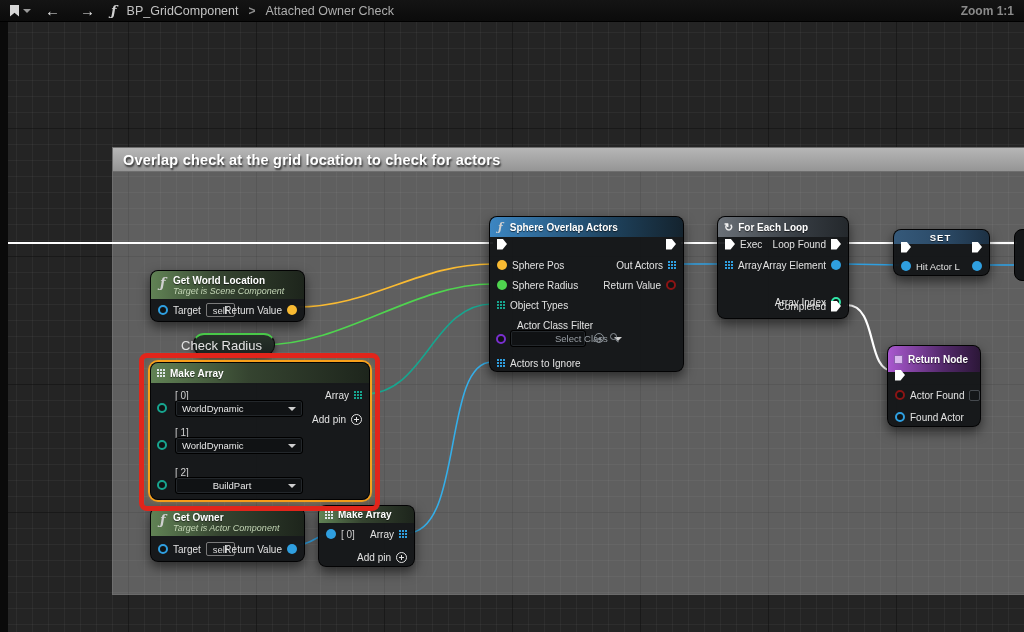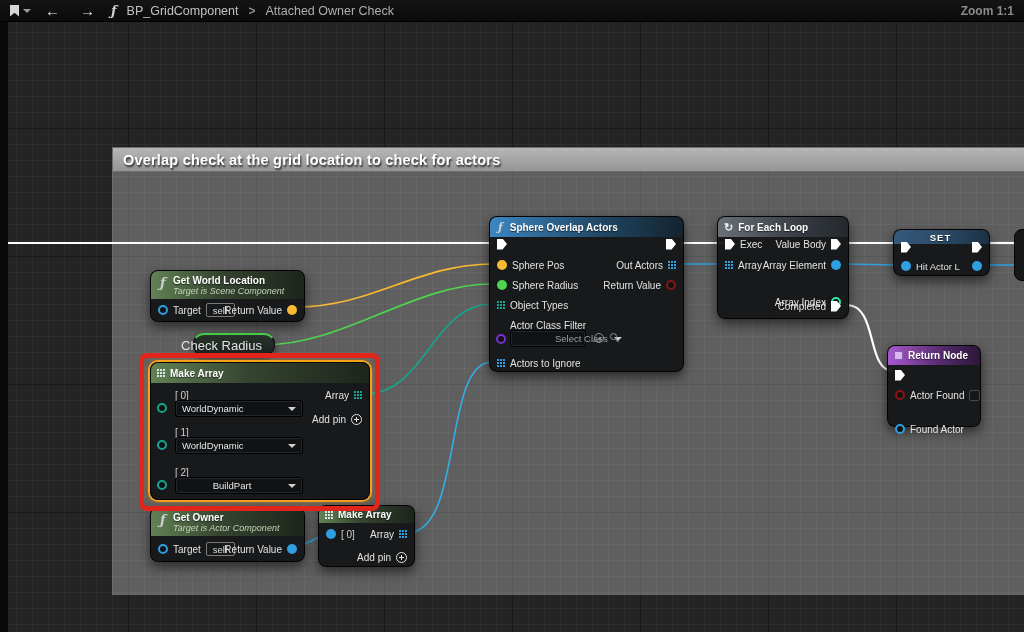--- a/index.html
+++ b/index.html
@@ -269,21 +269,21 @@
       <span class="plabel">Sphere Radius</span>
     </div>
     <div class="prow right" style="top:60px;">
       <span class="plabel">Return Value</span>
       <span class="cpin out" style="border-color:#8b1414;"></span>
     </div>
     <div class="prow left" style="top:80px;">
       <span class="grid-icon" style="color:#17a58f;"></span>
       <span class="plabel">Object Types</span>
     </div>
-    <div class="prow left" style="top:100px; left:20px;justify-content:flex-end;">
+    <div class="prow left" style="top:100px; left:27px;justify-content:flex-end;">
       <span class="plabel">Actor Class Filter</span>
     </div>
     <span class="cpin out" style="position:absolute; left:6px; top:117px; border-color:#7a2fd0;"></span>
     <div class="dropdown" style="left:20px; top:113px; width:76px;padding-left:44px;">
       <span class="dd-text" style="color:#9aa0a6;">Select Class</span>
       <span class="dd-caret"></span>
     </div>
     <span class="picker-icon-circle" style="position:absolute; left:104px; top:116px;"></span>
     <span class="magnifier-icon" style="position:absolute; left:120px; top:116px;"></span>
     <div class="prow left" style="top:138px;">
@@ -295,21 +295,21 @@
   <div class="node" style="left:717px; top:216px; width:132px; height:103px;">
     <div class="node-header hdr-gray" style="height:20px;">
       <span class="loop-icon">↻</span>
       <span class="node-title">For Each Loop</span>
     </div>
     <div class="prow left" style="top:19px;">
       <span class="exec-pin"></span>
       <span class="plabel">Exec</span>
     </div>
     <div class="prow right" style="top:19px;">
-      <span class="plabel">Value Body</span>
+      <span class="plabel">Loop Found</span>
       <span class="exec-pin"></span>
     </div>
     <div class="prow left" style="top:40px;">
       <span class="grid-icon" style="color:#2f9fe0;"></span>
       <span class="plabel">Array</span>
     </div>
     <div class="prow right" style="top:40px;">
       <span class="plabel">Array Element</span>
       <span class="cpin" style="background:#2f9fe0;"></span>
     </div>
@@ -338,33 +338,33 @@
       <span class="plabel" style="font-size:9.5px;">Hit Actor L</span>
     </div>
     <div class="prow right" style="top:28px;">
       <span class="cpin" style="background:#2f9fe0;"></span>
     </div>
   </div>
 
   <div id="partial-node"></div>
 
   <div class="node" style="left:887px; top:345px; width:94px; height:82px;">
-    <div class="node-header hdr-purple" style="height:19px;">
+    <div class="node-header hdr-purple" style="height:26px;">
       <span class="return-icon"></span>
       <span class="node-title">Return Node</span>
     </div>
     <div class="prow left" style="top:21px;">
         <span class="exec-pin"></span>
       </div>
     <div class="prow left" style="top:41px;">
       <span class="cpin out" style="border-color:#8b1414;"></span>
       <span class="plabel">Actor Found</span>
       <span class="checkbox"></span>
     </div>
-    <div class="prow left" style="top:75px;">
+    <div class="prow left" style="top:63px;">
       <span class="cpin out" style="border-color:#2f9fe0;"></span>
       <span class="plabel">Found Actor</span>
     </div>
   </div>
 
   <div id="highlight-rect"></div>
 
   <div id="left-strip"></div>
 
   <div id="toolbar">

